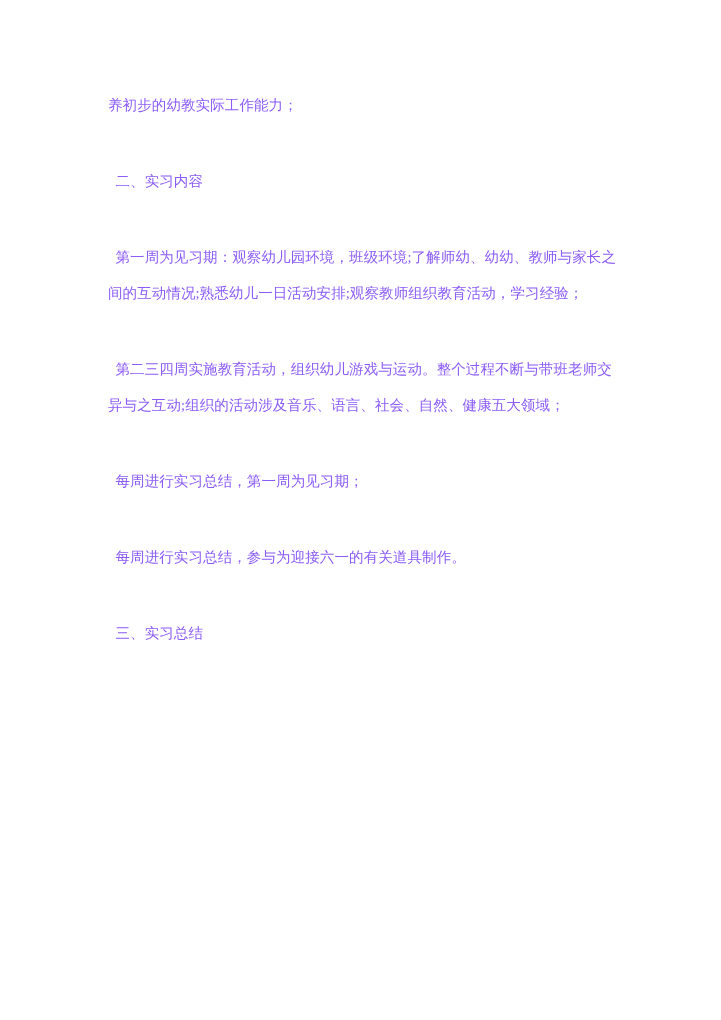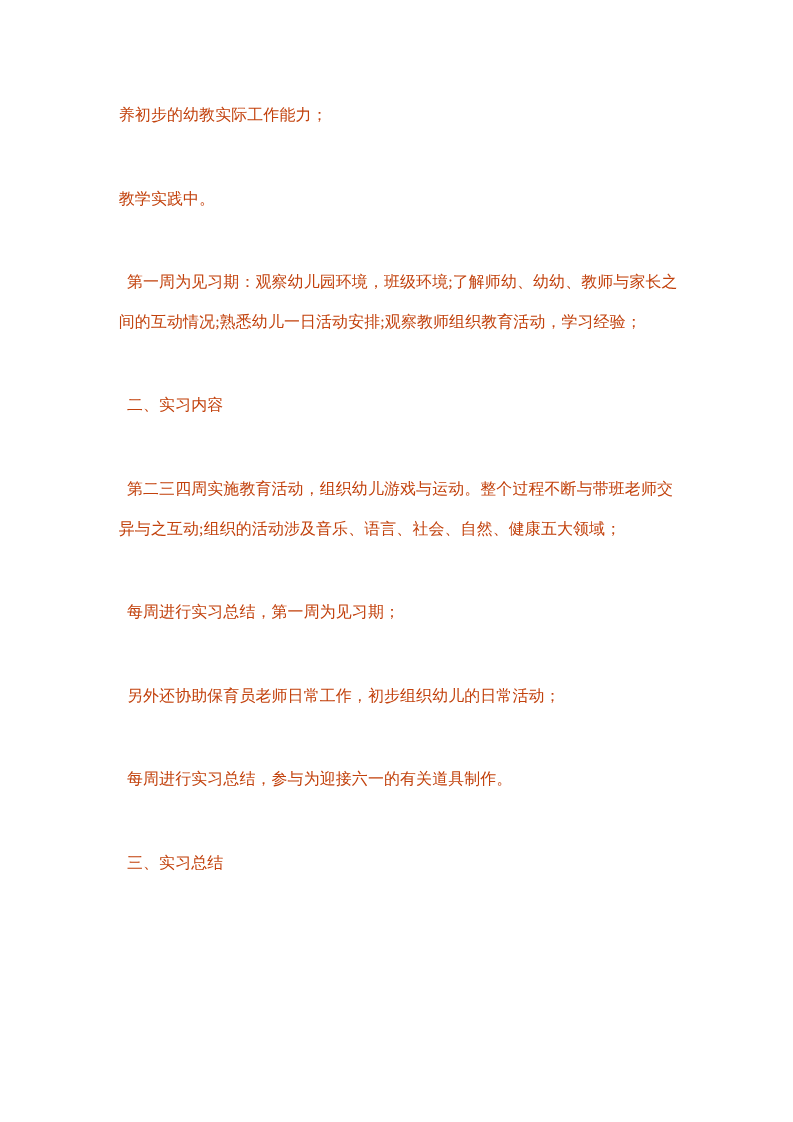--- a/index.html
+++ b/index.html
@@ -11,21 +11,21 @@
     height: 1020px;
     background: #ffffff;
     overflow: hidden;
     font-family: "Liberation Serif", "DejaVu Serif", serif;
   }
   .doc {
     box-sizing: border-box;
     width: 721px;
     height: 1020px;
     padding: 87px 20px 0 108px;
-    color: #c2410c;
+    color: #8b5cf6;
   }
   .para {
     margin: 0 0 40px 0;
   }
   .line {
     font-size: 14.5px;
     line-height: 36px;
     white-space: pre;
     letter-spacing: 0.1px;
   }
@@ -33,44 +33,40 @@
 </head>
 <body>
 
 <div class="doc">
 
   <div class="para">
     <div class="line">养初步的幼教实际工作能力；</div>
   </div>
 
   <div class="para">
-    <div class="line">教学实践中。</div>
+  </div>
+
+  <div class="para">
+    <div class="line">  二、实习内容</div>
   </div>
 
   <div class="para">
     <div class="line">  第一周为见习期：观察幼儿园环境，班级环境;了解师幼、幼幼、教师与家长之</div>
     <div class="line">间的互动情况;熟悉幼儿一日活动安排;观察教师组织教育活动，学习经验；</div>
-  </div>
-
-  <div class="para">
-    <div class="line">  二、实习内容</div>
   </div>
 
   <div class="para">
     <div class="line">  第二三四周实施教育活动，组织幼儿游戏与运动。整个过程不断与带班老师交</div>
     <div class="line">异与之互动;组织的活动涉及音乐、语言、社会、自然、健康五大领域；</div>
   </div>
 
   <div class="para">
     <div class="line">  每周进行实习总结，第一周为见习期；</div>
   </div>
 
-  <div class="para">
-    <div class="line">  另外还协助保育员老师日常工作，初步组织幼儿的日常活动；</div>
-  </div>
 
   <div class="para">
     <div class="line">  每周进行实习总结，参与为迎接六一的有关道具制作。</div>
   </div>
 
   <div class="para">
     <div class="line">  三、实习总结</div>
   </div>
 
 </div>

